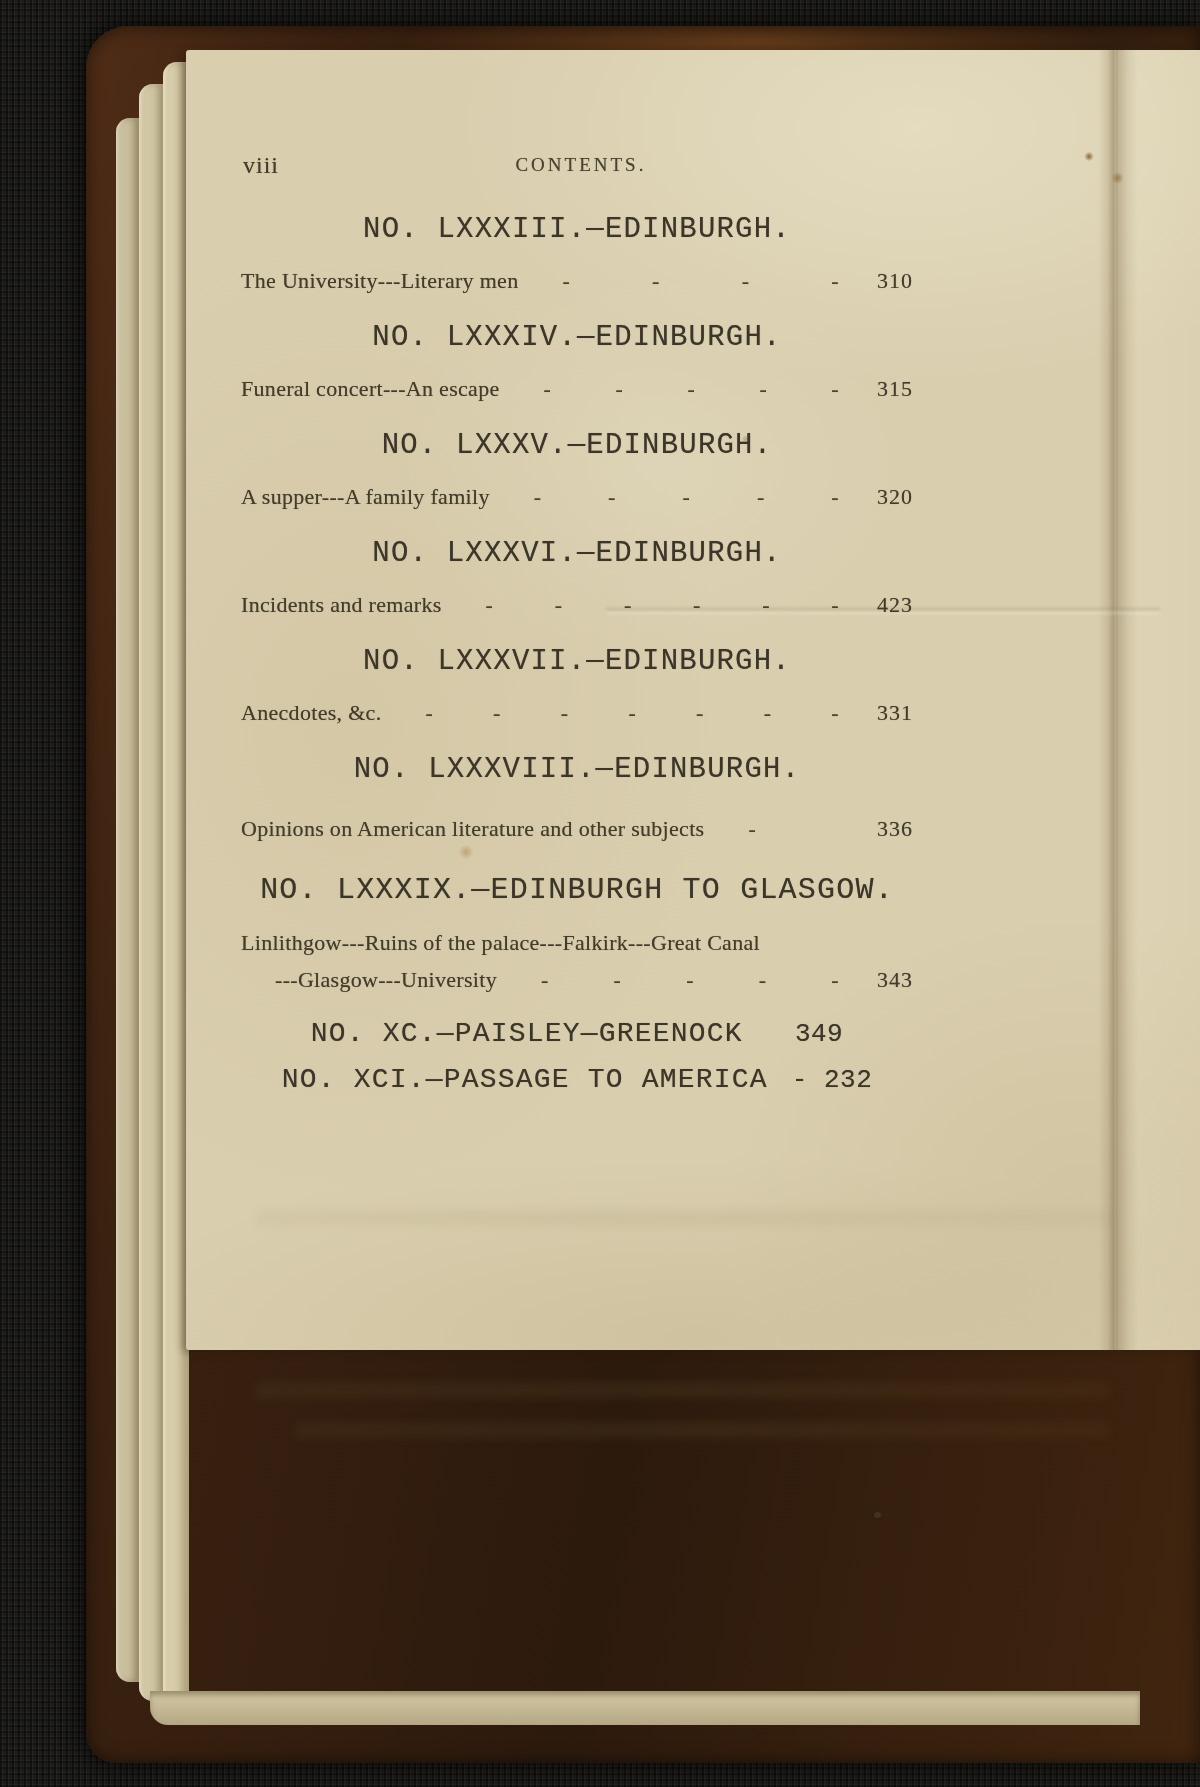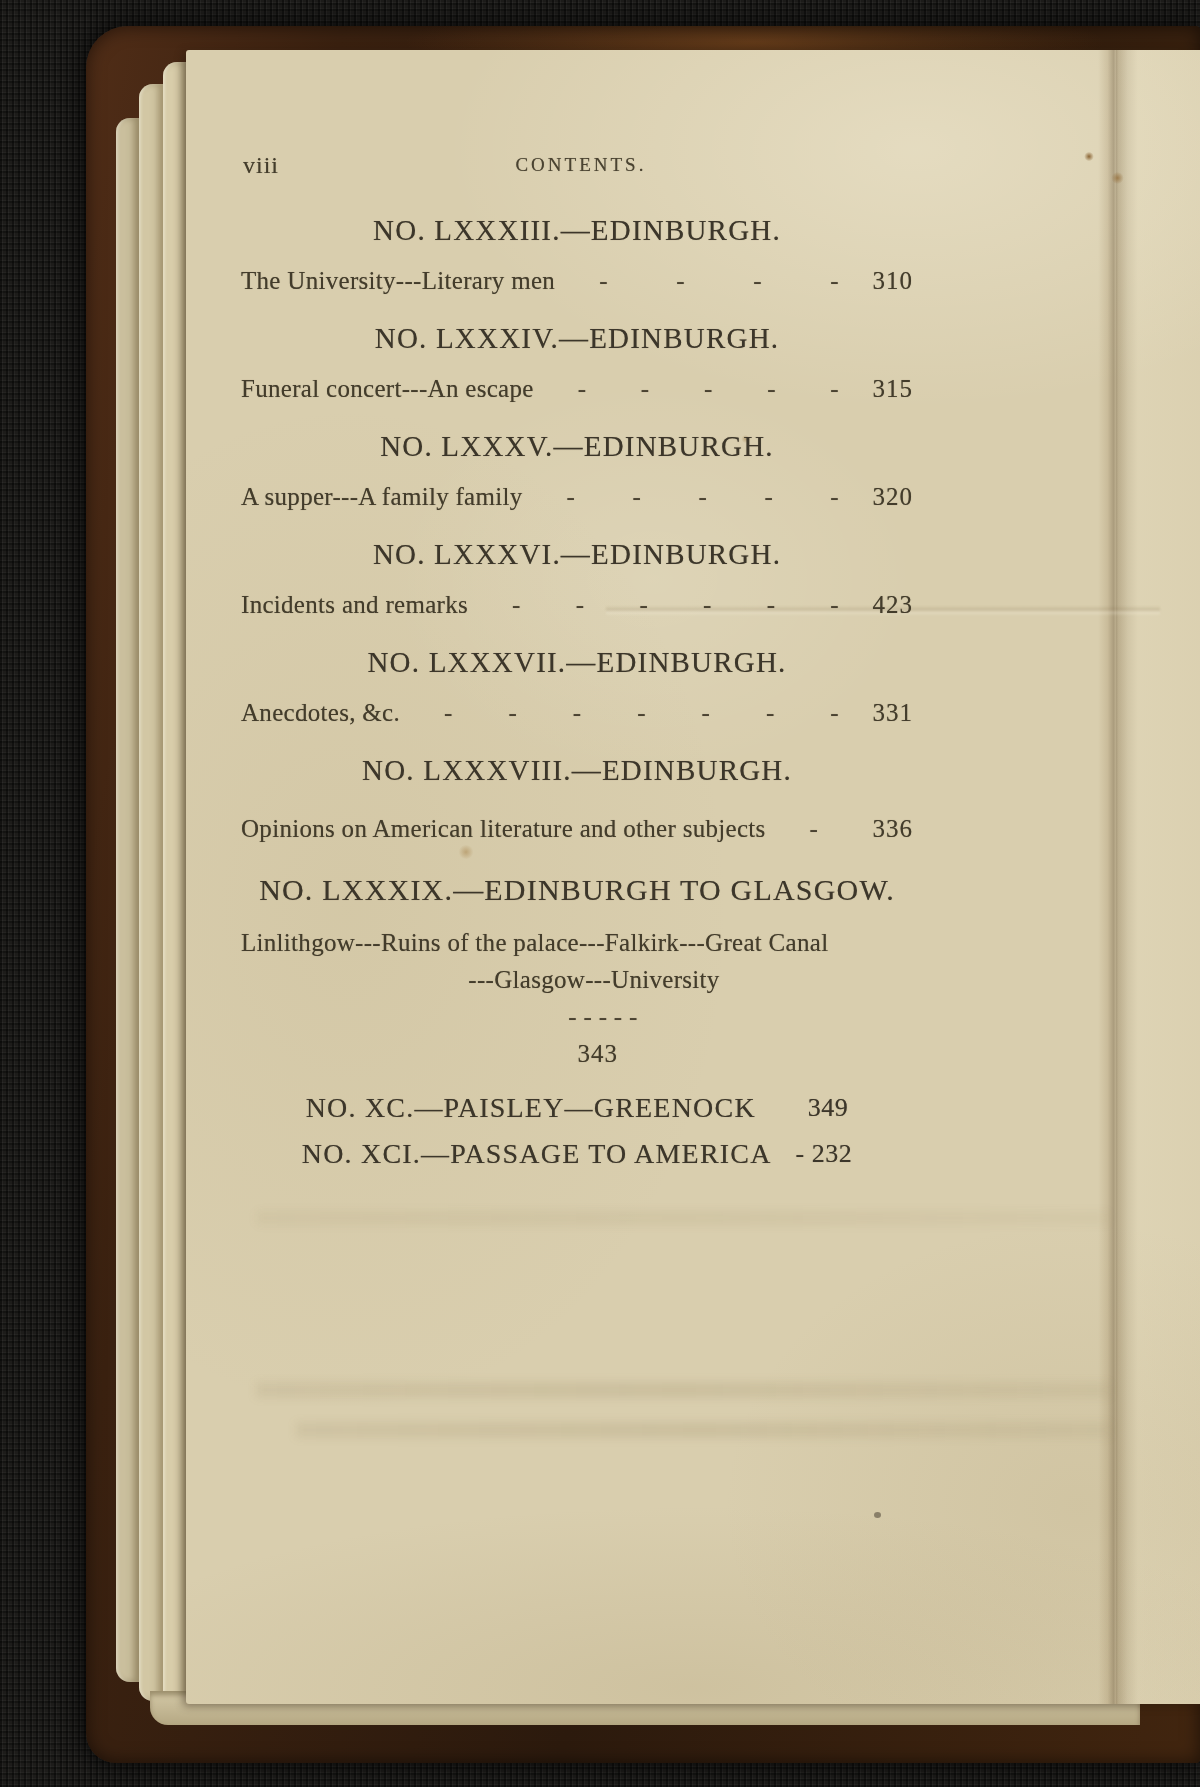--- a/index.html
+++ b/index.html
@@ -31,21 +31,21 @@
     box-shadow:inset -6px 0 7px rgba(116,98,60,.5), inset 2px 0 3px rgba(255,255,245,.4);}
   .edge3{left:163px;top:62px;bottom:72px;width:26px;background:#d8cdaa;
     box-shadow:inset -7px 0 8px rgba(120,102,64,.45), inset 2px 0 3px rgba(255,255,245,.4);}
   
   .bottom-stack{position:absolute;left:150px;right:60px;bottom:62px;height:34px;
     border-radius:0 0 0 18px;
     background:linear-gradient(180deg,#d3c8a6 0%,#c6ba97 45%,#b5a883 100%);
     box-shadow:inset 0 4px 5px rgba(100,84,50,.5);}
 
   
-  .page{position:absolute;left:186px;top:50px;right:0;height:1654px;
+  .page{position:absolute;left:186px;top:50px;right:0;height:1300px;
     background-color:#d9ceae;
     background-image:
       radial-gradient(ellipse 760px 420px at 72% 6%, rgba(255,250,233,.30), transparent 62%),
       radial-gradient(ellipse 620px 820px at 16% 52%, rgba(166,146,100,.10), transparent 62%),
       radial-gradient(ellipse 540px 430px at 88% 88%, rgba(158,138,92,.14), transparent 66%),
       radial-gradient(ellipse 430px 320px at 46% 32%, rgba(255,255,244,.12), transparent 62%),
       radial-gradient(ellipse 900px 260px at 50% 99%, rgba(150,130,85,.16), transparent 70%);
     box-shadow: -3px 2px 8px rgba(40,25,10,.45);
     border-radius:3px 0 0 3px;
   }
@@ -77,29 +77,29 @@
 
   .pagehead{position:relative;height:34px;font-size:24px;line-height:34px;}
   .folio{position:absolute;left:2px;top:0;letter-spacing:1px;}
   .running{position:absolute;left:50%;transform:translateX(-47%);
     font-size:19px;letter-spacing:3px;line-height:34px;color:#4a4331;}
 
   .sections{margin-top:30px;}
   .sec{margin-bottom:22px;}
   .heading{display:flex;justify-content:center;align-items:flex-end;
     font-size:29px;line-height:36px;letter-spacing:1.2px;color:#3c362a;
-    margin-bottom:16px;white-space:nowrap;}
+    margin-bottom:16px;white-space:nowrap;font-family:Liberation Mono, monospace;}
   .hpage{margin-left:52px;letter-spacing:.5px;font-size:26px;}
   .entries{}
-  .entry{display:flex;align-items:center;font-size:25px;line-height:34px;letter-spacing:.3px;}
+  .entry{display:flex;align-items:flex-start;font-size:22px;line-height:34px;letter-spacing:.3px;}
   .etitle{white-space:nowrap;}
   .leader{flex:1 1 auto;text-align-last:justify;-moz-text-align-last:justify;
     padding:0 26px 0 44px;color:#4a4231;overflow:hidden;}
   .epage{min-width:48px;text-align:right;letter-spacing:1px;}
-  .entry.indent{padding-left:34px;flex-direction:column;}
+  .entry.indent{padding-left:34px;}
 
   
   .sec:nth-child(6) .heading{margin-bottom:24px;}
   .sec:nth-child(6){margin-bottom:26px;}
   .sec:nth-child(7){margin-top:4px;margin-bottom:18px;}
   .sec:nth-child(7) .heading{font-size:30px;}
   .sec:nth-child(7) .entry{line-height:37px;}
   .sec:nth-child(8){margin-bottom:10px;}
   .sec:nth-child(8) .heading,.sec:nth-child(9) .heading{font-size:28px;margin-bottom:0;}
   .sec:nth-child(9) .hpage{margin-left:24px;}

